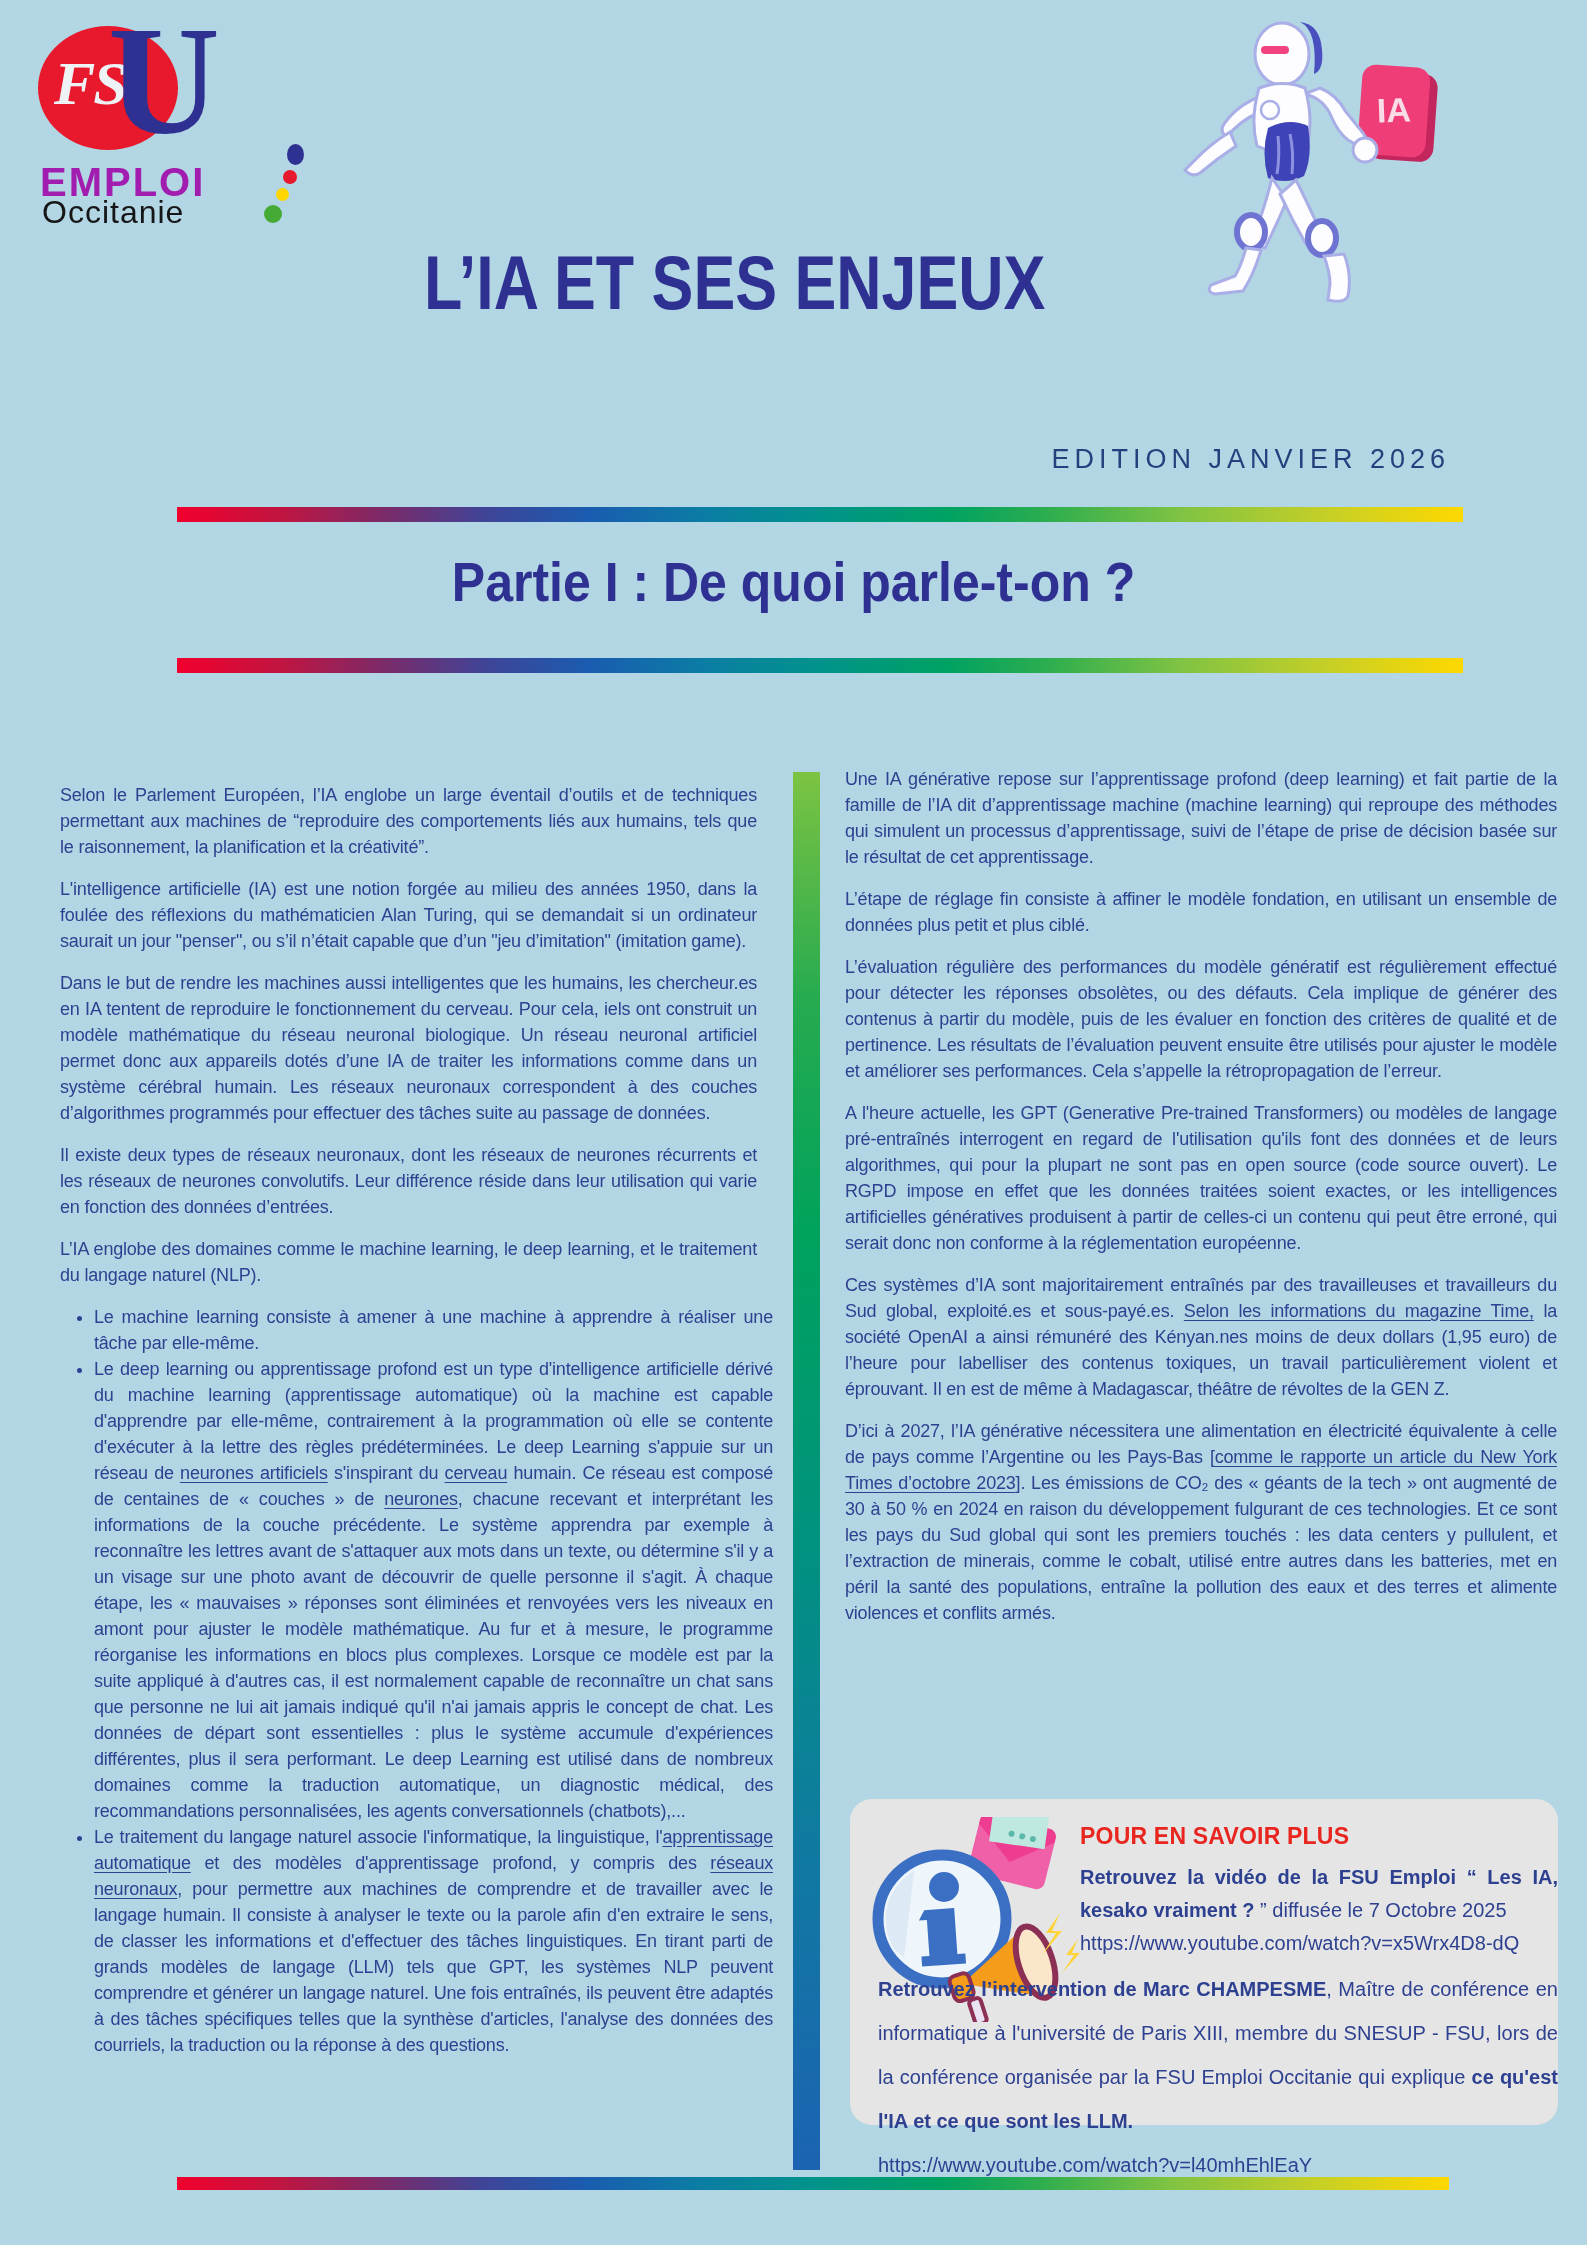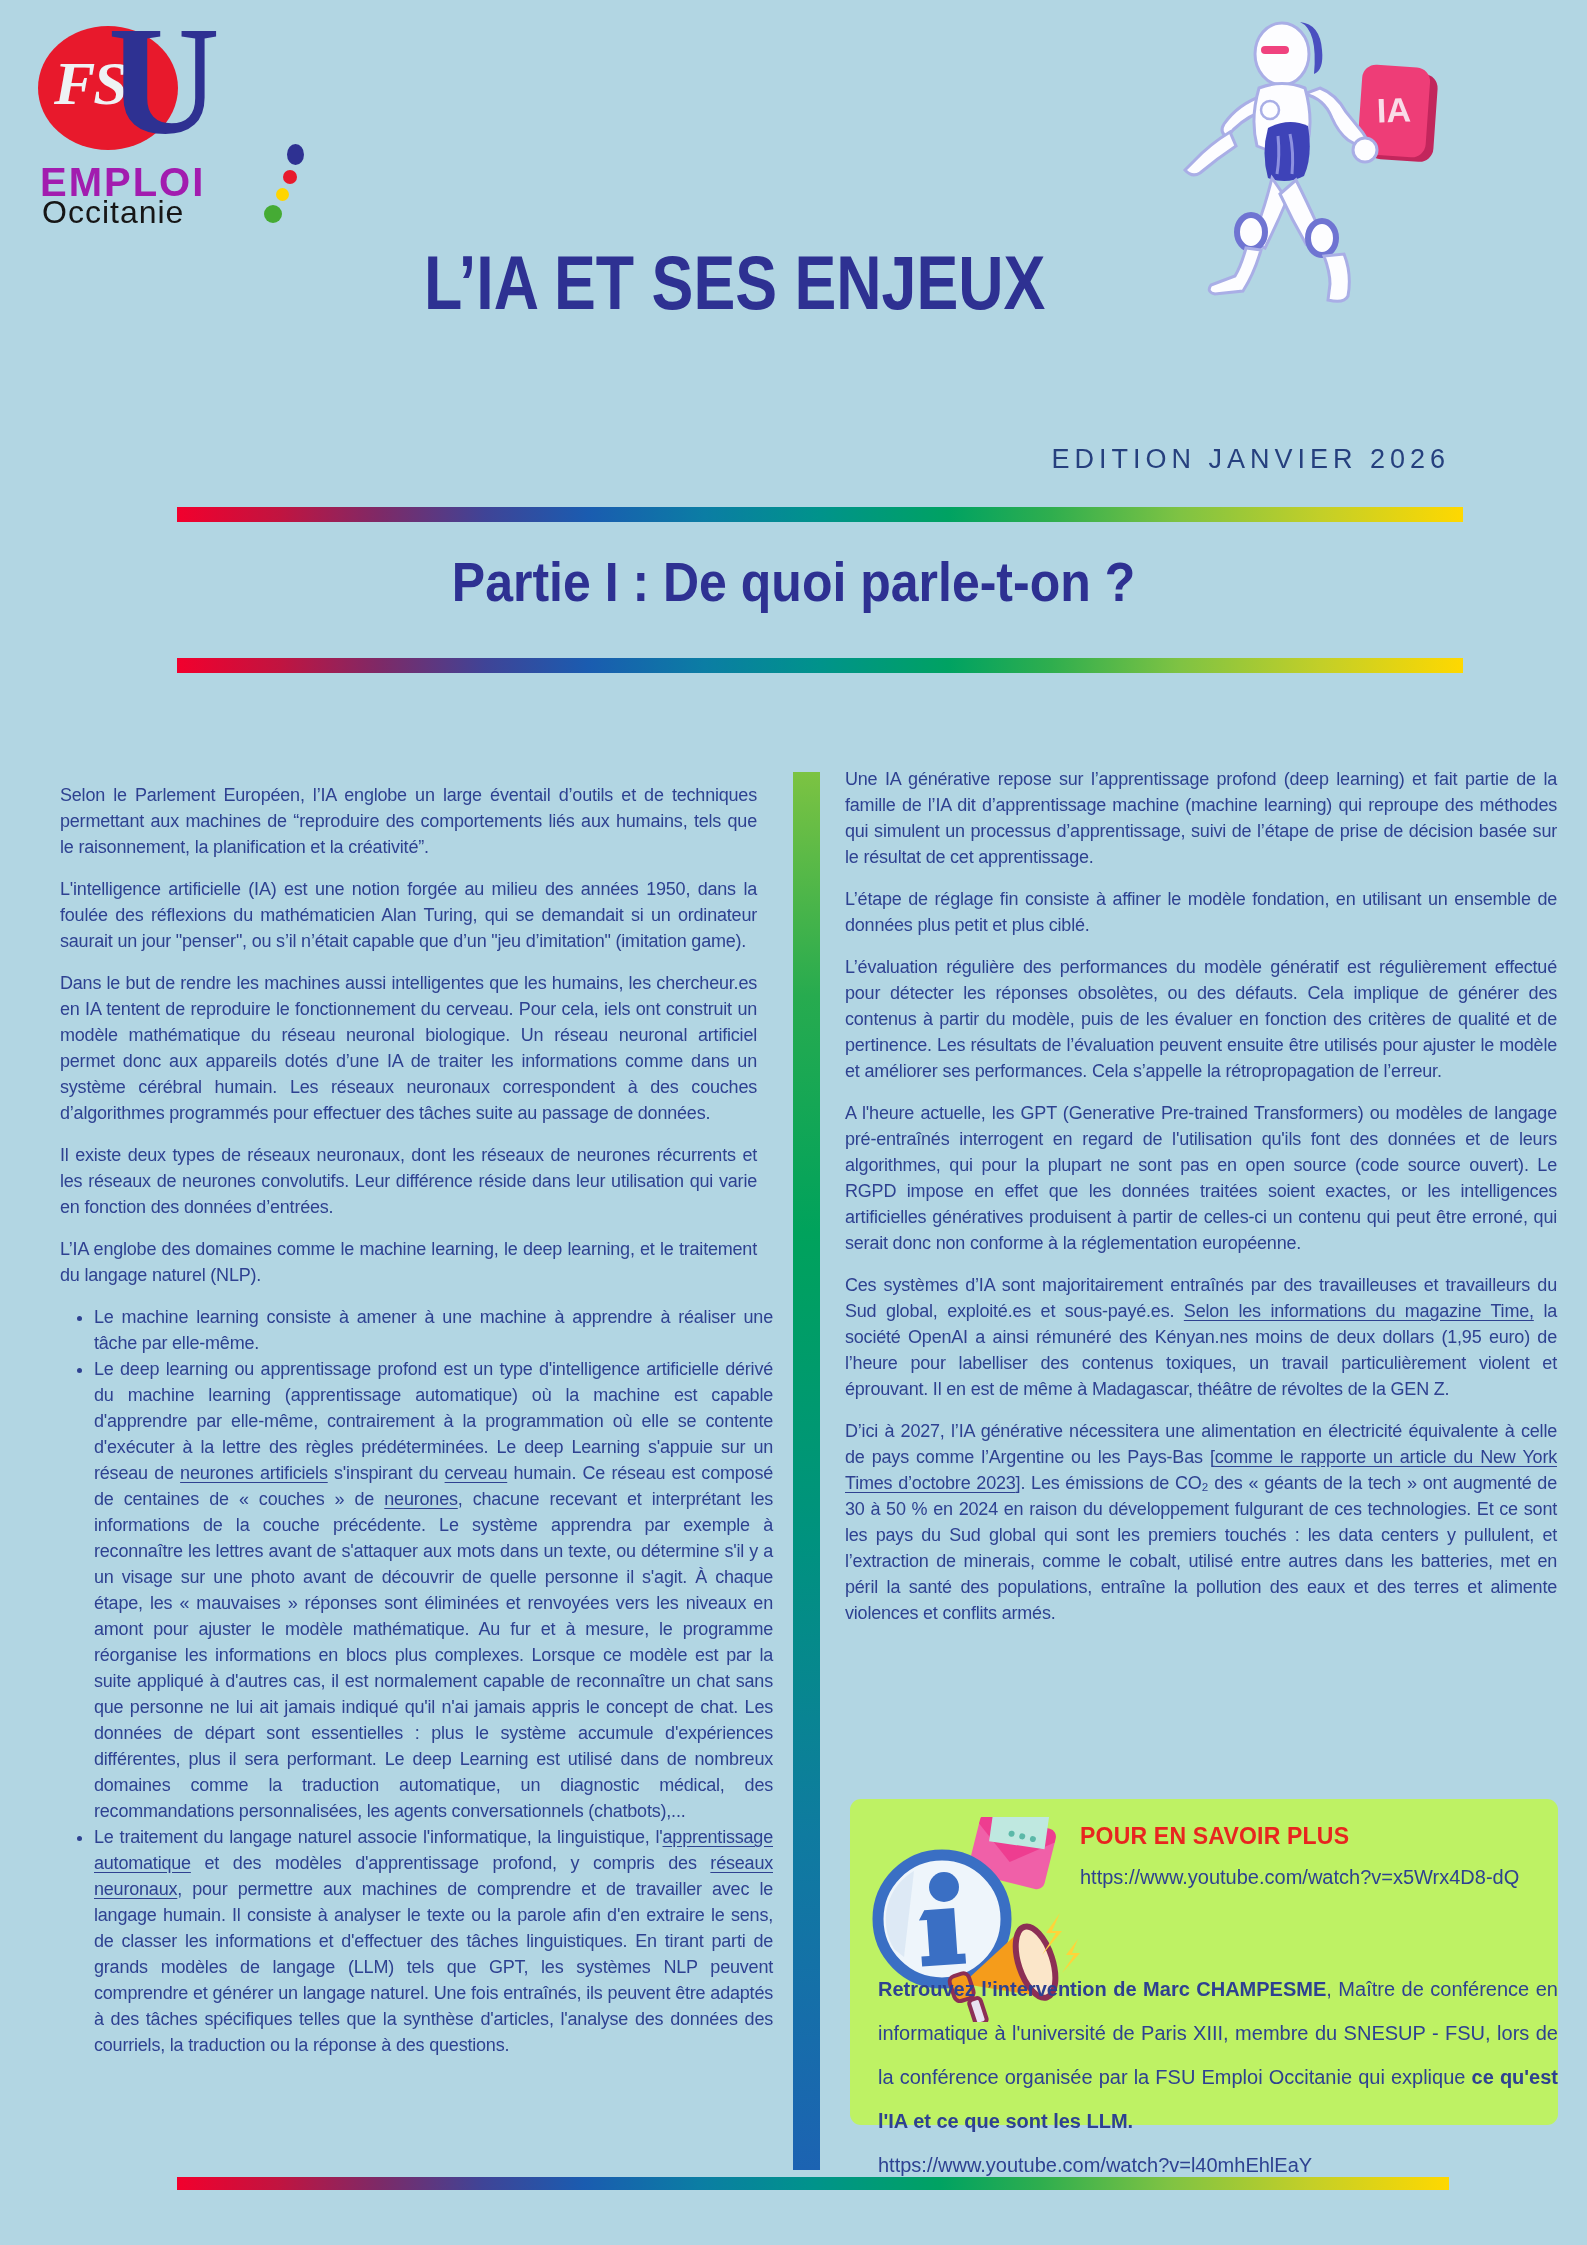--- a/index.html
+++ b/index.html
@@ -41,21 +41,21 @@
   .right-col{left:845px;width:712px;}
   .body-p{margin:16px;}
   .rp-gap{margin:0 0 16px 0;}
   .left-col ul{margin:0;padding-left:50px;}
   .left-col li{margin:0;}
   .u{text-decoration:underline;text-underline-offset:3px;}
   .b{font-weight:700;}
   .divider{position:absolute;left:793px;top:772px;width:27px;height:1398px;
     background:linear-gradient(180deg,#7cc342 0%,#27ab4f 16%,#00a25c 33%,#00927f 55%,#0f7ba0 76%,#1c63b2 100%);}
   
-  .info-box{position:absolute;left:850px;top:1799px;width:708px;height:326px;background:#bef264;border-radius:11px;}
+  .info-box{position:absolute;left:850px;top:1799px;width:708px;height:326px;background:#e5e5e5;border-radius:22px;}
   .info-illustration{position:absolute;left:14px;top:18px;}
   .info-title{position:absolute;left:230px;top:24px;font-size:23px;font-weight:700;color:#e8251f;letter-spacing:0.2px;}
   .info-right{position:absolute;left:230px;top:62px;width:478px;font-size:20px;line-height:33px;text-align:justify;}
   .info-bottom{position:absolute;left:28px;top:168px;width:680px;font-size:20px;line-height:44px;text-align:justify;}
   .url{font-size:20px;text-align:left;color:#2e4191;}
 </style>
 </head>
 <body>
 
 <div class="page">
@@ -159,20 +159,21 @@
         <path d="M96 150 l74 -34 l0 72 z" fill="#f59c1b"></path>
         <ellipse cx="172" cy="152" rx="17" ry="37" fill="#fbe6c9" stroke="#8c2f55" stroke-width="6"></ellipse>
         <rect x="84" y="140" width="20" height="26" rx="6" fill="#f59c1b" stroke="#8c2f55" stroke-width="4"></rect>
         <rect x="96" y="168" width="12" height="26" rx="4" fill="#e9e2f2" stroke="#8c2f55" stroke-width="4"></rect>
       </g>
       <polygon points="196,96 182,116 192,116 178,138 198,114 188,114" fill="#ffd43a"></polygon>
       <polygon points="214,122 202,138 210,138 198,156 216,136 208,136" fill="#ffd43a"></polygon>
     </svg>
     <div class="info-title">POUR EN SAVOIR PLUS</div>
     <div class="info-right">
+      <div class="rich"><span class="b">Retrouvez la vidéo de la FSU Emploi “ Les IA, kesako vraiment ? </span><span>” diffusée le 7 Octobre 2025</span></div>
       <div class="url">https://www.youtube.com/watch?v=x5Wrx4D8-dQ</div>
     </div>
     <div class="info-bottom">
       <div class="rich"><span class="b">Retrouvez l’intervention de Marc CHAMPESME</span><span>, Maître de conférence en informatique à l'université de Paris XIII, membre du SNESUP - FSU, lors de la conférence organisée par la FSU Emploi Occitanie qui explique </span><span class="b">ce qu'est l'IA et ce que sont les LLM.</span></div>
       <div class="url">https://www.youtube.com/watch?v=l40mhEhlEaY</div>
     </div>
   </div>
 
   <div class="bar bar3"></div>
 

